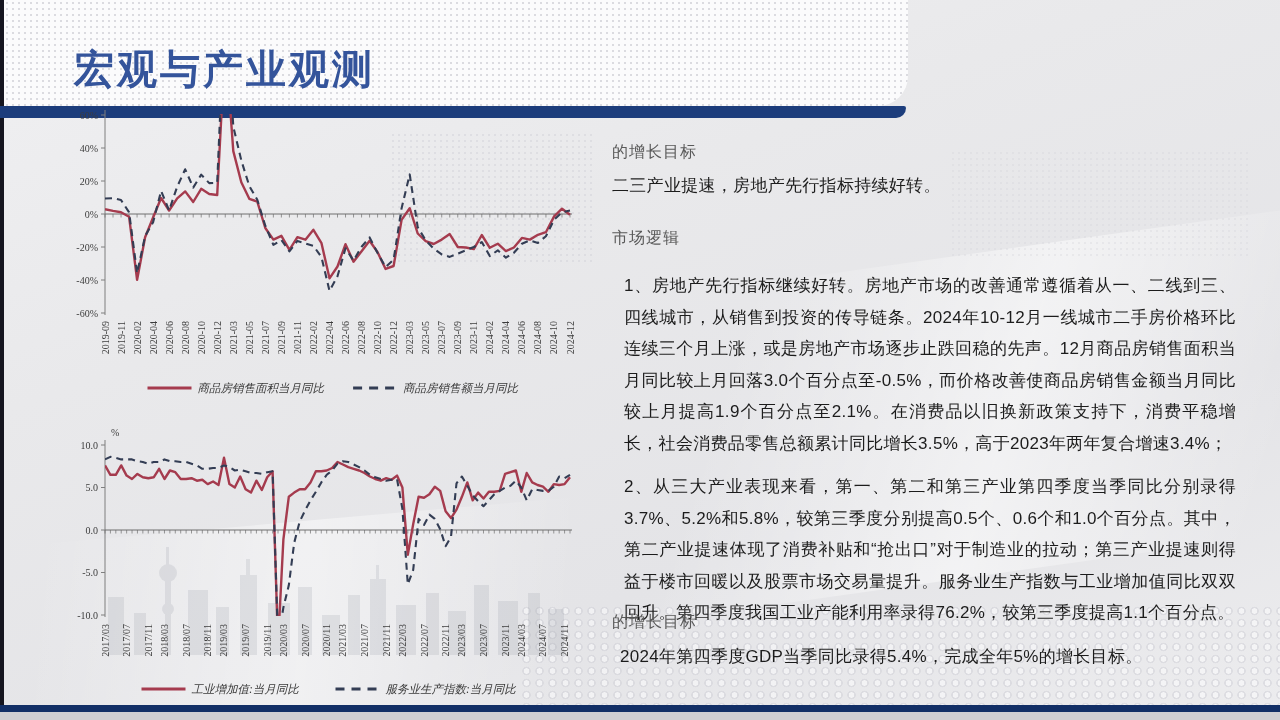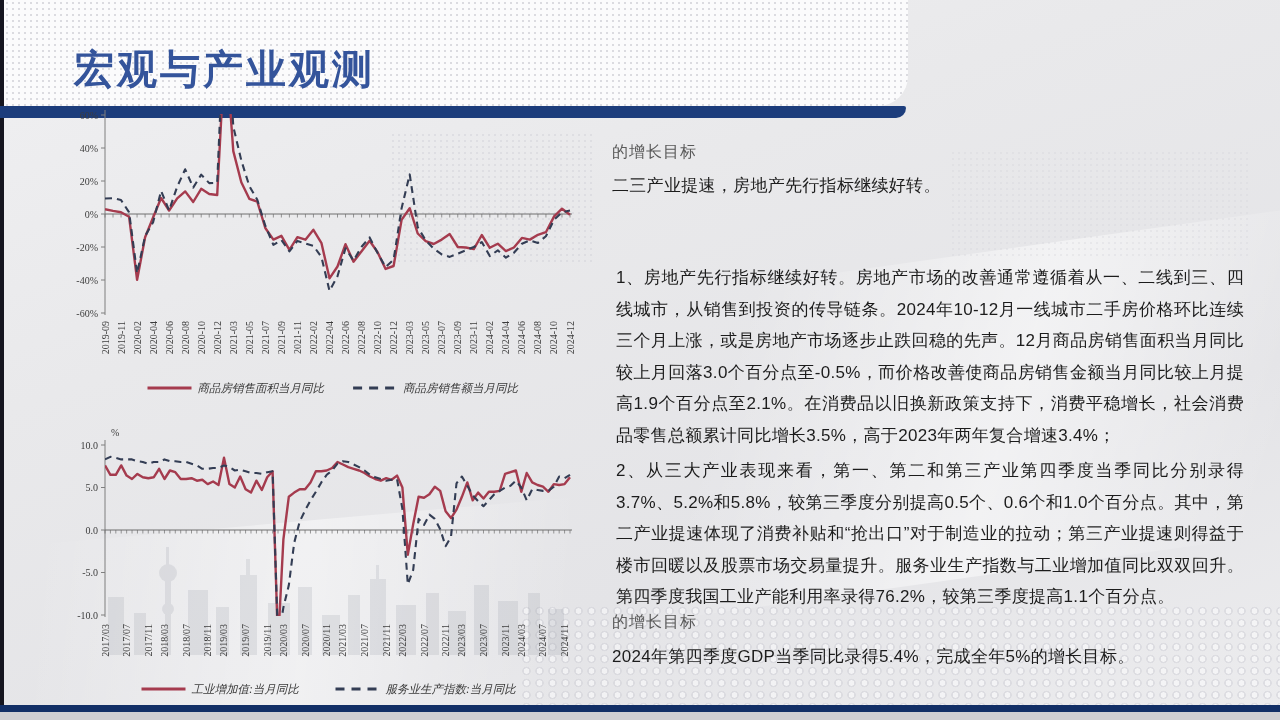--- a/index.html
+++ b/index.html
@@ -30,21 +30,21 @@
     font-weight:bold;font-size:40px;letter-spacing:3px;color:#34549b;}
   
   .chart{position:absolute;}
   .chart svg{display:block;overflow:visible;}
   .tick{font:10px "Liberation Serif",serif;fill:#3c3c3c;}
   .legend-t{font:italic 11.5px "Liberation Serif",serif;fill:#3a3a3a;}
   
   .rc{position:absolute;left:612px;width:636px;color:#1c1c1c;}
   .rc-h{font-size:16px;color:#595959;letter-spacing:1px;}
   .rc-b{font-size:17px;line-height:31.5px;letter-spacing:.3px;text-align:justify;}
-  .rc-b p{margin:4px;}
+  .rc-b p{margin:12px;}
   .source-note{position:absolute;right:32px;top:681px;font-family:"Liberation Serif",serif;
     font-size:16px;color:#2b2b2b;letter-spacing:.5px;}
 </style>
 </head>
 <body>
 
 <div class="slide">
 
   <div class="sheen sheen1"></div>
   <div class="sheen sheen2"></div>
@@ -337,24 +337,25 @@
         <polyline points="19.0,45.4 24.4,54.8 29.8,54.8 35.2,45.4 40.6,55.6 46.0,59.0 51.4,53.9 56.8,57.3 62.3,58.2 67.7,57.3 73.1,48.8 78.5,59.0 83.9,50.5 89.3,52.2 94.7,59.0 100.1,59.0 105.5,58.2 110.9,60.7 116.3,59.8 121.7,64.1 127.1,61.5 132.5,65.0 138.0,37.8 143.4,64.1 148.8,67.5 154.2,56.5 159.6,69.2 165.0,72.6 170.4,60.7 175.8,70.0 181.2,57.3 186.6,51.3 192.0,224.8 197.4,119.3 202.8,76.8 208.2,72.6 213.7,69.2 219.1,69.2 224.5,62.4 229.9,51.3 235.3,51.3 240.7,50.5 246.1,48.0 251.5,42.0 256.9,44.5 262.3,47.1 267.7,48.8 273.1,50.5 278.5,53.0 283.9,56.5 289.3,59.0 294.8,60.7 300.2,58.2 305.6,59.8 311.0,55.6 316.4,67.5 321.8,134.7 327.2,104.1 332.6,76.8 338.0,77.7 343.4,74.3 348.8,66.7 354.2,70.9 359.6,91.3 365.0,98.1 370.5,89.6 375.9,76.8 381.3,62.4 386.7,80.3 392.1,72.6 397.5,78.5 402.9,71.8 408.3,71.8 413.7,70.9 419.1,53.9 424.5,52.2 429.9,50.5 435.3,71.8 440.7,53.0 446.2,62.4 451.6,65.0 457.0,66.7 462.4,71.8 467.8,64.1 473.2,65.0 478.6,64.1 484.0,57.3" fill="none" stroke="#a53b4e" stroke-width="2.4" stroke-dasharray="none" stroke-linejoin="round" clip-path="url(#cp1)"></polyline>
         <polyline points="19.0,39.4 24.4,36.9 29.8,37.8 35.2,39.4 40.6,39.4 46.0,39.4 51.4,41.2 56.8,42.0 62.3,43.7 67.7,42.0 73.1,42.0 78.5,39.4 83.9,41.2 89.3,41.2 94.7,42.0 100.1,42.0 105.5,43.7 110.9,45.4 116.3,48.8 121.7,48.8 127.1,48.0 132.5,48.0 138.0,45.4 143.4,47.1 148.8,50.5 154.2,49.7 159.6,51.3 165.0,53.0 170.4,53.0 175.8,53.9 181.2,52.2 186.6,51.3 192.0,220.5 197.4,187.4 202.8,165.3 208.2,122.8 213.7,101.5 219.1,90.5 224.5,80.3 229.9,71.8 235.3,62.4 240.7,54.8 246.1,50.5 251.5,43.7 256.9,41.2 262.3,42.0 267.7,44.5 273.1,47.1 278.5,50.5 283.9,54.8 289.3,57.3 294.8,59.0 300.2,60.7 305.6,59.8 311.0,59.0 316.4,88.8 321.8,164.4 327.2,149.9 332.6,98.9 338.0,104.9 343.4,94.7 348.8,98.9 354.2,109.2 359.6,126.2 365.0,116.8 370.5,63.3 375.9,56.5 381.3,65.8 386.7,75.2 392.1,81.1 397.5,86.2 402.9,80.3 408.3,74.3 413.7,70.9 419.1,67.5 424.5,65.8 429.9,60.7 435.3,67.5 440.7,80.3 446.2,69.2 451.6,70.0 457.0,70.9 462.4,70.9 467.8,66.7 473.2,56.5 478.6,58.2 484.0,54.8" fill="none" stroke="#333d54" stroke-width="2.1" stroke-dasharray="7 5" stroke-linejoin="round" clip-path="url(#cp1)"></polyline>
         <line x1="55.5" y1="269" x2="99.5" y2="269" stroke="#a53b4e" stroke-width="2.8" stroke-dasharray="none"></line>
         <text x="105.5" y="273" class="legend-t">工业增加值:当月同比</text>
         <line x1="249.5" y1="269" x2="293.5" y2="269" stroke="#333d54" stroke-width="2.8" stroke-dasharray="9 7"></line>
         <text x="299.5" y="273" class="legend-t">服务业生产指数:当月同比</text>
       </svg>
   </div>
 
   <div class="rc rc-h" style="top:142px;">的增长目标</div>
-  <div class="rc rc-b" style="top:170px;">二三产业提速，房地产先行指标继续好转。</div>
-
+  <div class="rc rc-b" style="top:170px;">二三产业提速，房地产先行指标持续好转。</div>
+
+  <div class="rc rc-h" style="top:228px;">市场逻辑</div>
   <div class="rc rc-b" style="top:258px;">
     <p>1、房地产先行指标继续好转。房地产市场的改善通常遵循着从一、二线到三、四线城市，从销售到投资的传导链条。2024年10-12月一线城市二手房价格环比连续三个月上涨，或是房地产市场逐步止跌回稳的先声。12月商品房销售面积当月同比较上月回落3.0个百分点至-0.5%，而价格改善使商品房销售金额当月同比较上月提高1.9个百分点至2.1%。在消费品以旧换新政策支持下，消费平稳增长，社会消费品零售总额累计同比增长3.5%，高于2023年两年复合增速3.4%；</p>
     <p>2、从三大产业表现来看，第一、第二和第三产业第四季度当季同比分别录得3.7%、5.2%和5.8%，较第三季度分别提高0.5个、0.6个和1.0个百分点。其中，第二产业提速体现了消费补贴和“抢出口”对于制造业的拉动；第三产业提速则得益于楼市回暖以及股票市场交易量提升。服务业生产指数与工业增加值同比双双回升。第四季度我国工业产能利用率录得76.2%，较第三季度提高1.1个百分点。</p>
   </div>
 
   <div class="rc rc-h" style="top:612px;">的增长目标</div>
-  <div class="rc rc-b" style="top:641px;">2024年第四季度GDP当季同比录得5.4%，完成全年5%的增长目标。</div>
+  <div class="rc rc-b" style="top:641px;margin-left:8px;">2024年第四季度GDP当季同比录得5.4%，完成全年5%的增长目标。</div>
 
   <div class="bottom-bar"></div>
 </div>
 
 </body></html>

